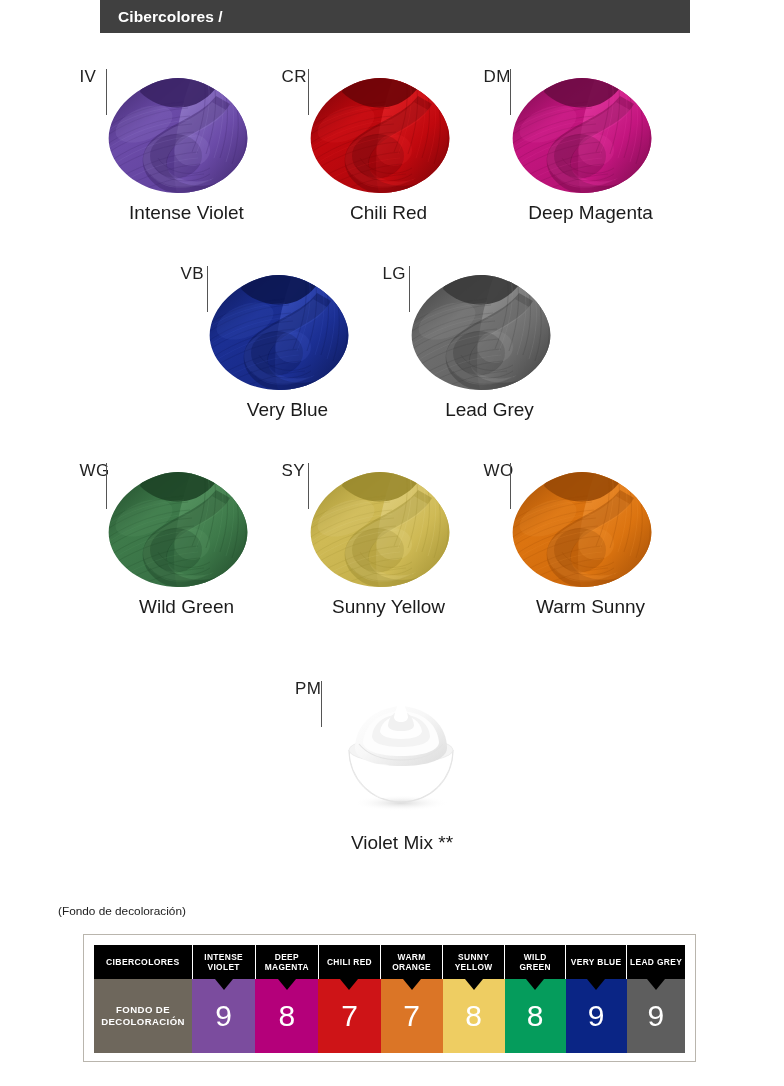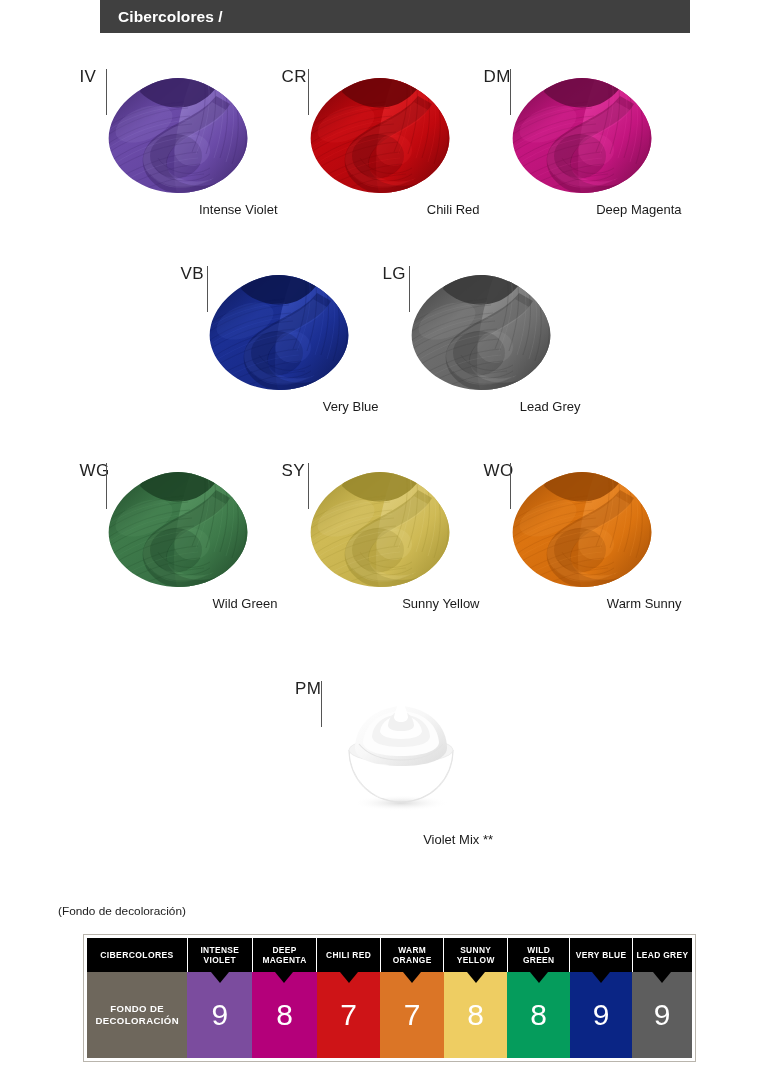--- a/index.html
+++ b/index.html
@@ -76,24 +76,24 @@
     top: 8px;
     left: 28px;
     width: 148px;
     height: 120px;
   }
   .hair-svg { display: block; width: 148px; height: 120px; }
 
   .swatch-name {
     position: absolute;
     top: 134px;
-    left: 0;
+    left: 10px;
     width: 202px;
-    text-align: right;
-    font-size: 13px;
+    text-align: center;
+    font-size: 19px;
     color: #1b1b1b;
     white-space: nowrap;
   }
 
   
   #pastel-cell {
     position: absolute;
     left: 291px;
     top: 680px;
     width: 202px;
@@ -122,21 +122,21 @@
   
   #base-table-frame {
     position: absolute;
     left: 83px;
     top: 934px;
     width: 613px;
     height: 128px;
     border: 1px solid #b9b5ad;
     background: #ffffff;
     box-sizing: border-box;
-    padding: 3px;
+    padding: 10px;
   }
   #base-table {
     width: 100%;
     height: 100%;
     border-collapse: collapse;
     table-layout: fixed;
   }
   #base-table th {
     background: #000000;
     color: #ffffff;

